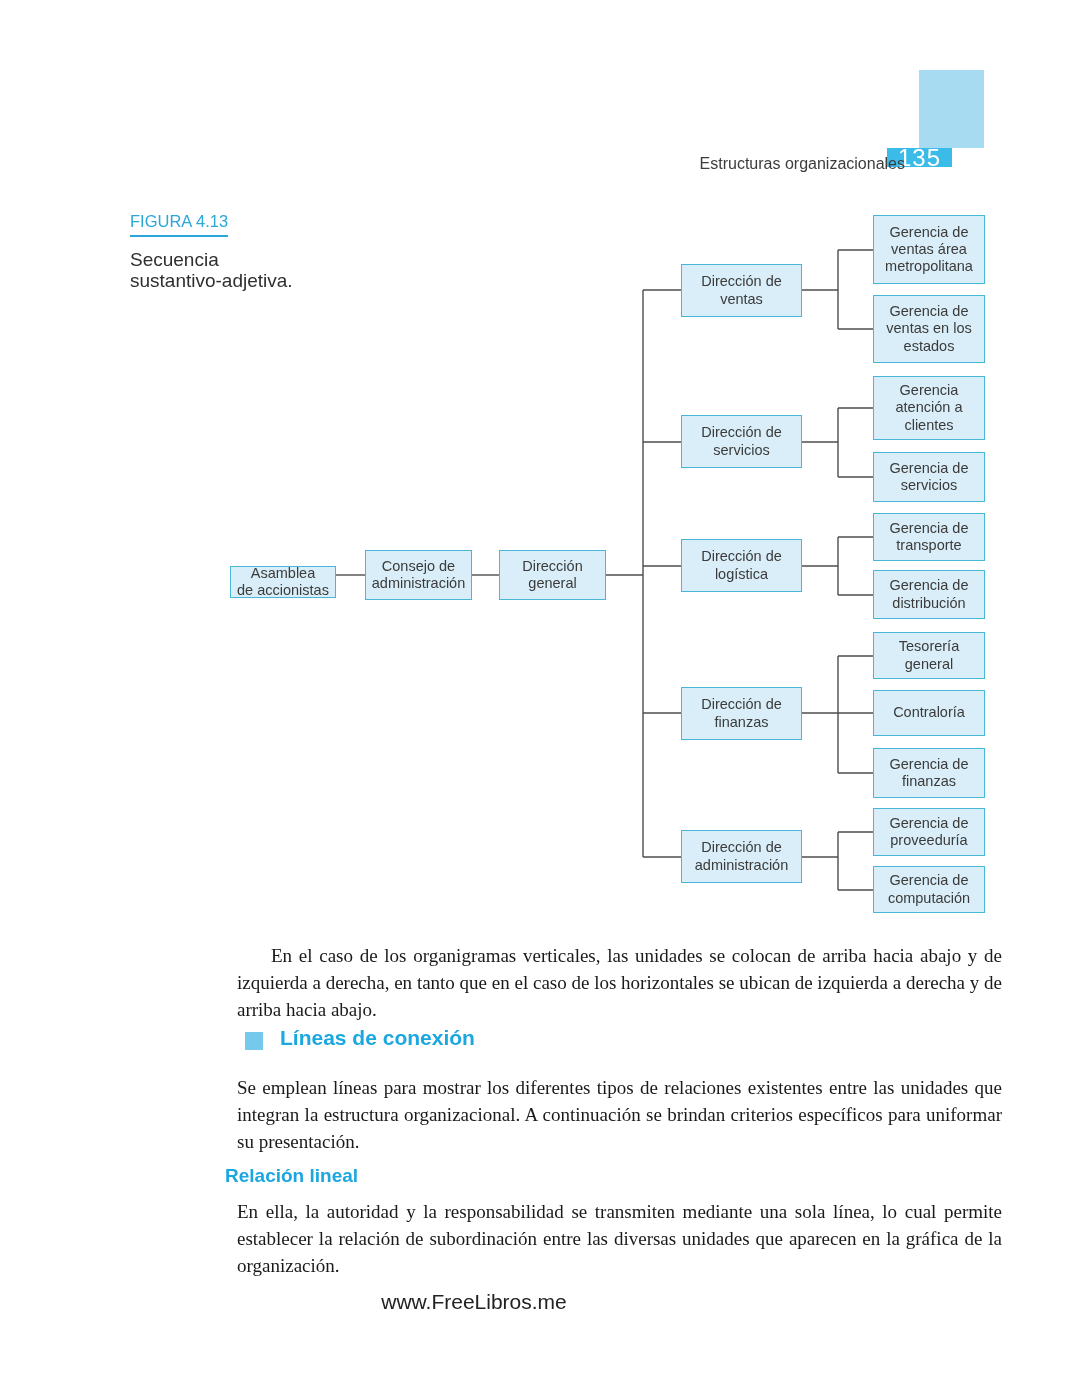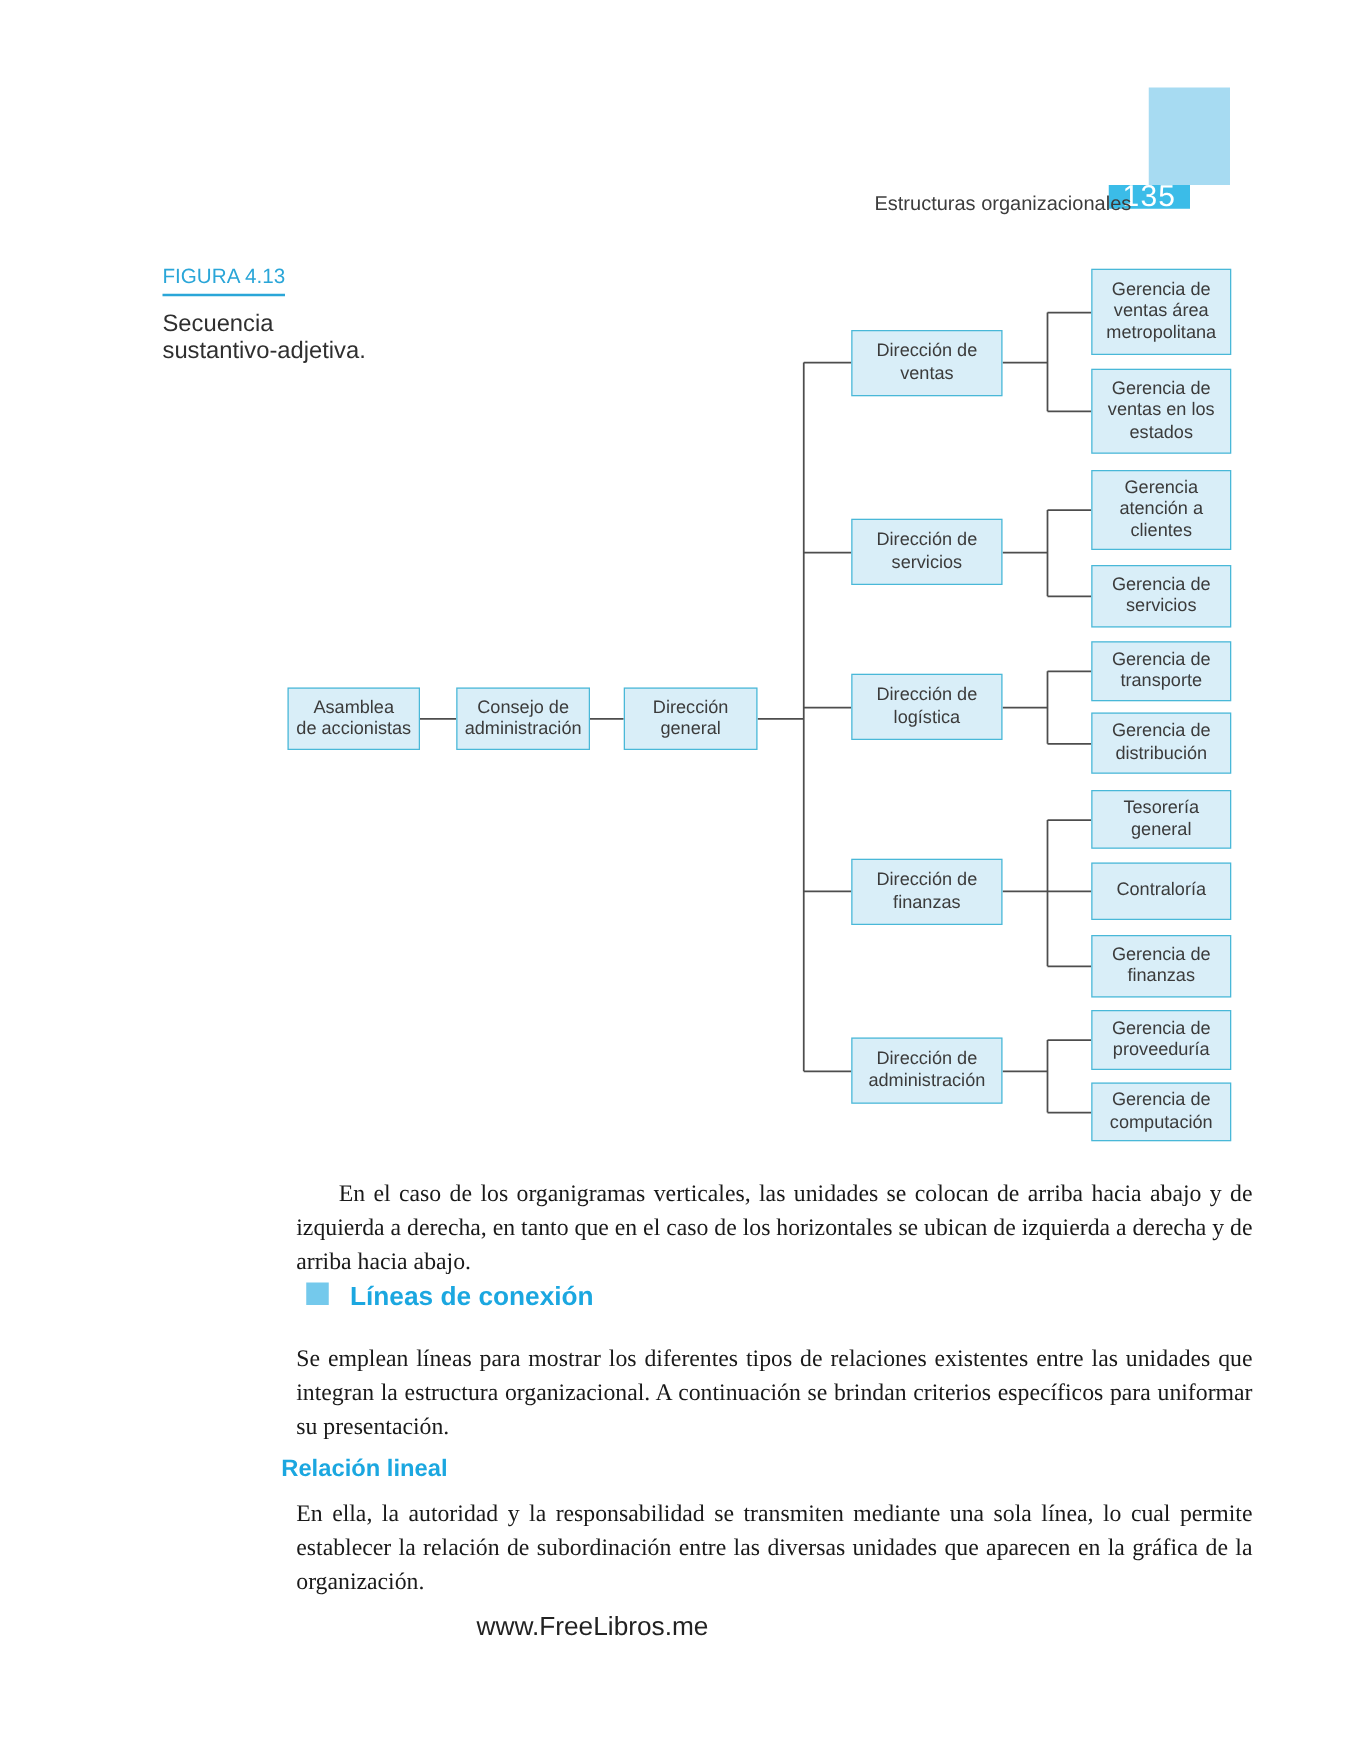--- a/index.html
+++ b/index.html
@@ -23,21 +23,21 @@
   .node{position:absolute;background:#d9eef8;border:1.6px solid #49b8d8;box-sizing:border-box;
         display:flex;align-items:center;justify-content:center;text-align:center;
         font-size:14.5px;line-height:1.18;color:#3b3b3b;white-space:pre-line;}
   svg.connectors{position:absolute;left:0;top:0;pointer-events:none;}
   svg.connectors line{stroke:#4d4d4d;stroke-width:1.4;}
 
   
   .bodytext{position:absolute;left:225px;width:765px;font-family:"Liberation Serif",serif;
             font-size:19px;line-height:27px;color:#1a1a1a;text-align:justify;margin:12px;}
   .indent{text-indent:34px;}
-  .section-heading-row{position:absolute;left:225px;top:1026px;display:flex;align-items:flex-start;gap:17px;padding-left:20px;}
+  .section-heading-row{position:absolute;left:225px;top:1026px;display:flex;align-items:flex-end;gap:17px;padding-left:20px;}
   .section-square{width:18px;height:18px;background:#74c9ec;}
   .section-heading{font-size:21px;font-weight:bold;color:#1ba7e0;}
   .sub-heading{position:absolute;left:225px;top:1152px;font-size:19px;font-weight:bold;color:#1ba7e0;margin-top:13px;}
   .footer-url{position:absolute;left:0;top:1290px;width:948px;text-align:center;
               font-size:21px;color:#222222;}
 </style>
 </head>
 <body>
 
 <div class="page">
@@ -82,21 +82,21 @@
     <line x1="838" y1="477" x2="873" y2="477"></line>
     <line x1="838" y1="537" x2="873" y2="537"></line>
     <line x1="838" y1="595" x2="873" y2="595"></line>
     <line x1="838" y1="656" x2="873" y2="656"></line>
     <line x1="838" y1="713" x2="873" y2="713"></line>
     <line x1="838" y1="773" x2="873" y2="773"></line>
     <line x1="838" y1="832" x2="873" y2="832"></line>
     <line x1="838" y1="890" x2="873" y2="890"></line>
   </svg>
 
-  <div class="node" style="left:230px;top:550px;width:106px;height:50px">Asamblea
+  <div class="node" style="left:230px;top:566px;width:106px;height:32px">Asamblea
 de accionistas</div>
   <div class="node" style="left:365px;top:550px;width:107px;height:50px">Consejo de
 administración</div>
   <div class="node" style="left:499px;top:550px;width:107px;height:50px">Dirección
 general</div>
 
   <div class="node" style="left:681px;top:264px;width:121px;height:53px">Dirección de
 ventas</div>
   <div class="node" style="left:681px;top:415px;width:121px;height:53px">Dirección de
 servicios</div>

